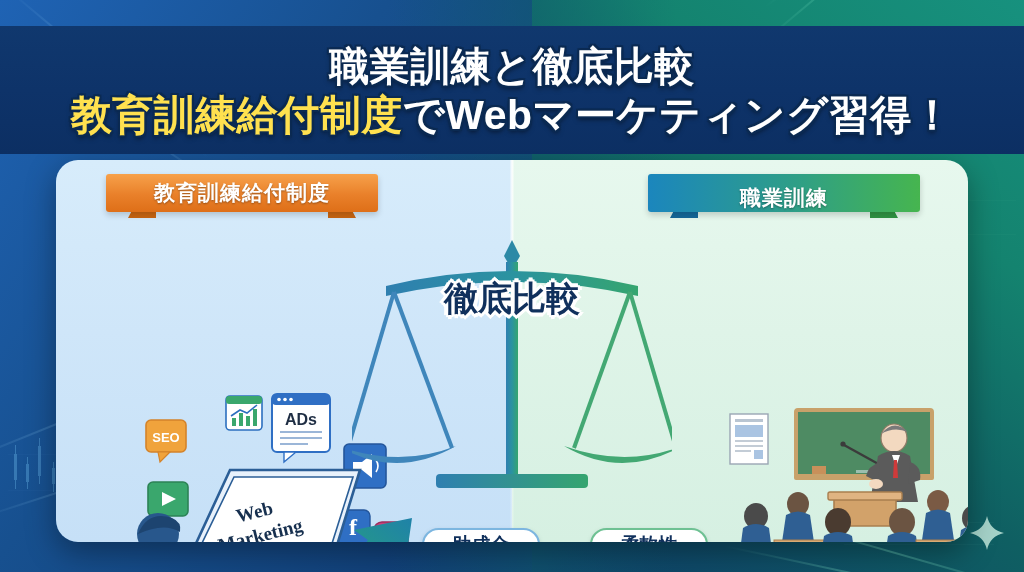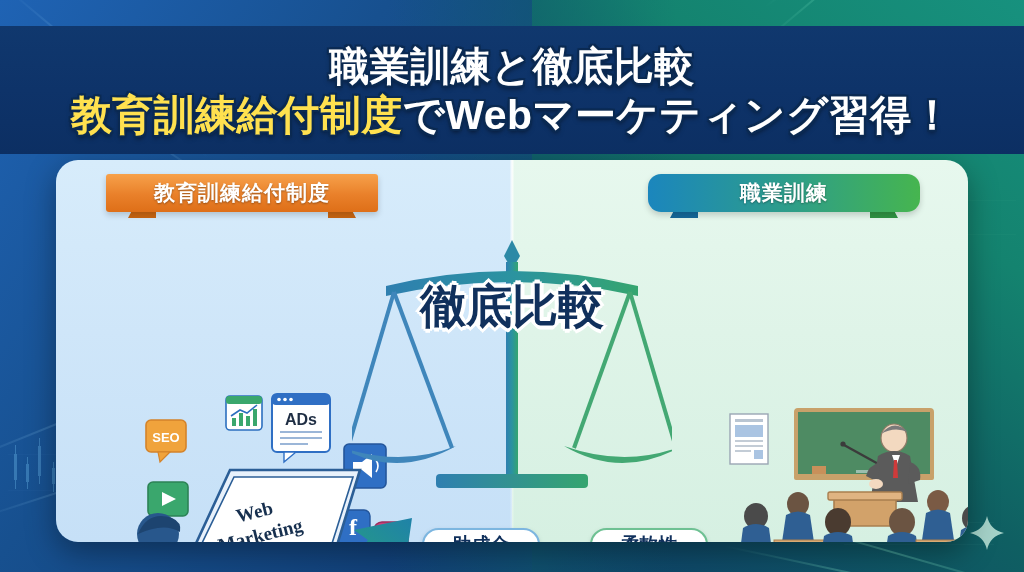--- a/index.html
+++ b/index.html
@@ -89,35 +89,35 @@
   .ribbon-label {
     color:#fff; font-weight:bold; font-size:21px; white-space:nowrap; letter-spacing:1px;
     text-shadow:0 1px 2px rgba(0,0,0,.35);
   }
   .ribbon-tail {
     position:absolute; top:6px; width:28px; height:38px;
   }
   .rb-left  { left:50px; }
   .rb-right { right:48px; }
   .rb-left .ribbon-body  { background:linear-gradient(180deg,#f5a councill,#e87722); background:linear-gradient(180deg,#f9a martial 0%,#e87722 100%); background:linear-gradient(180deg,#f7a14a 0%,#e9802a 55%,#de6f18 100%); border-radius:3px; min-width:272px;}
-  .rb-right .ribbon-body { background:linear-gradient(90deg,#1b86bd 0%,#2f9f86 55%,#46b54f 100%); border-radius:13px; min-width:272px;}
+  .rb-right .ribbon-body { background:linear-gradient(90deg,#1b86bd 0%,#2f9f86 55%,#46b54f 100%); border-radius:3px; min-width:272px;align-items:flex-end;}
   .tail-l-left  { left:22px; background:linear-gradient(180deg,#e07f22,#c96410);
                   clip-path:polygon(0 0,100% 0,100% 100%,0 100%,36% 50%); }
   .tail-l-right { right:22px; background:linear-gradient(180deg,#e07f22,#c96410);
                   clip-path:polygon(0 0,100% 0,64% 50%,100% 100%,0 100%); }
   .tail-r-left  { left:22px; background:linear-gradient(180deg,#1c82b8,#15689a);
                   clip-path:polygon(0 0,100% 0,100% 100%,0 100%,36% 50%); }
   .tail-r-right { right:22px; background:linear-gradient(180deg,#3fae56,#2f9343);
                   clip-path:polygon(0 0,100% 0,64% 50%,100% 100%,0 100%); }
 
   
   .scale-wrap { position:absolute; left:50%; top:76px; transform:translateX(-50%); width:320px; height:270px; }
   .compare-title {
     position:absolute; left:50%; top:116px; transform:translateX(-50%);
-    font-size:46px; font-weight:bold; color:#10305c; white-space:nowrap; z-index:6;
+    font-size:34px; font-weight:bold; color:#10305c; white-space:nowrap; z-index:6;
     text-shadow:
       3px 0 0 #fff,-3px 0 0 #fff,0 3px 0 #fff,0 -3px 0 #fff,
       2px 2px 0 #fff,-2px 2px 0 #fff,2px -2px 0 #fff,-2px -2px 0 #fff,
       4px 0 0 #fff,-4px 0 0 #fff,0 4px 0 #fff,0 -4px 0 #fff;
   }
   .pill {
     position:absolute; display:flex; align-items:center; justify-content:center;
     background:#ffffff; border-radius:999px; font-weight:bold; color:#10305c;
     box-shadow:0 2px 5px rgba(0,0,0,.13); white-space:nowrap;
   }

